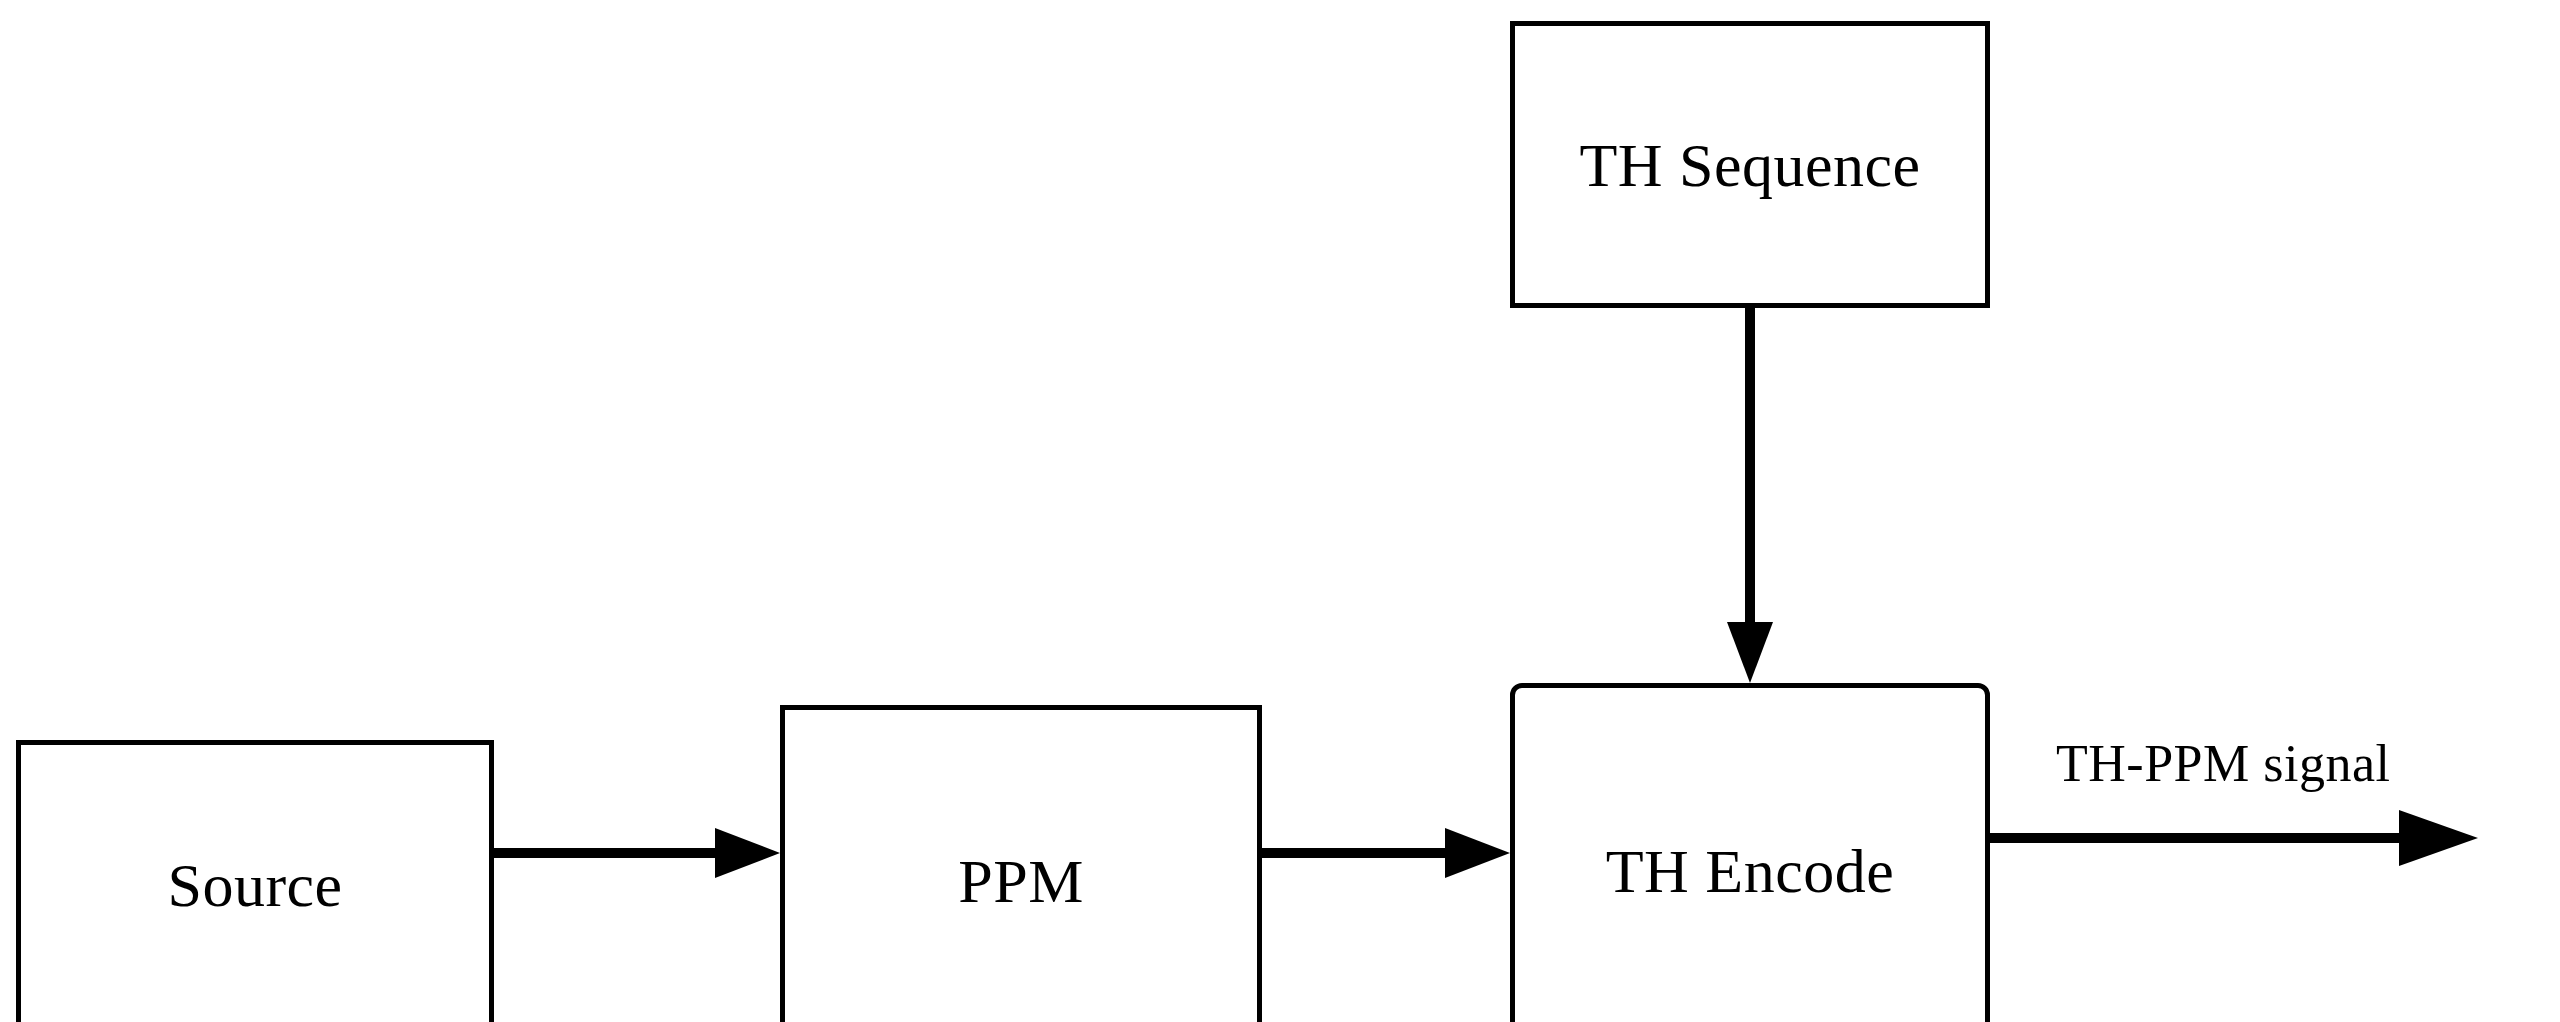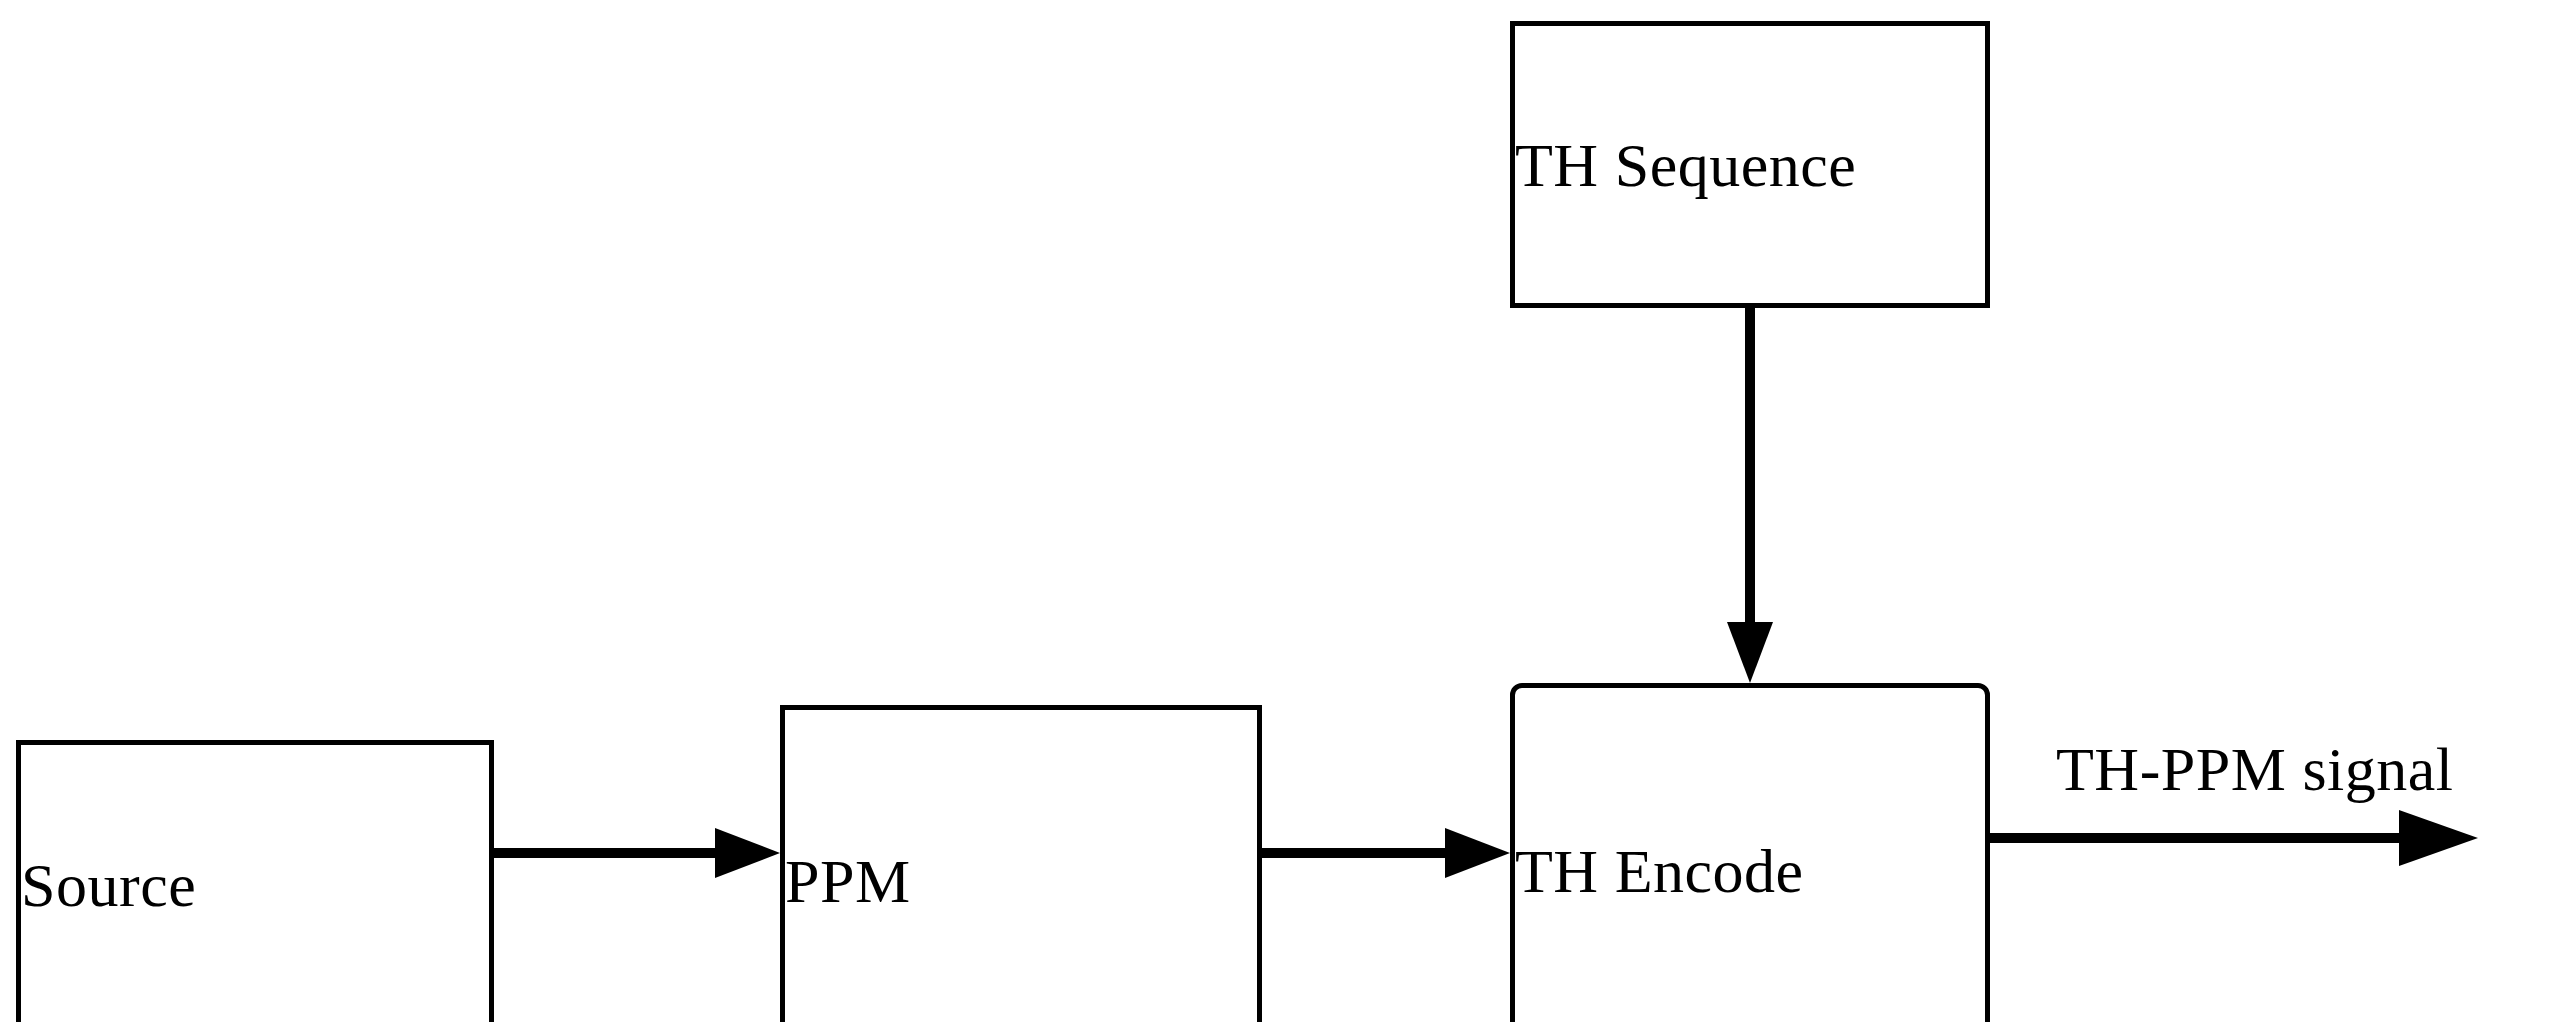--- a/index.html
+++ b/index.html
@@ -18,34 +18,34 @@
     background: #ffffff;
     overflow: hidden;
   }
   .block {
     position: absolute;
     box-sizing: border-box;
     border: 5px solid #000000;
     background: #ffffff;
     display: flex;
     align-items: center;
-    justify-content: flex-start;
+    justify-content: center;
   }
   .block-label {
     font-family: "Liberation Serif", "DejaVu Serif", serif;
     font-size: 62px;
     line-height: 1;
     color: #000000;
     white-space: nowrap;
     letter-spacing: 0.5px;
   }
   .free-label {
     position: absolute;
     font-family: "Liberation Serif", "DejaVu Serif", serif;
-    font-size: 62px;
+    font-size: 52px;
     line-height: 1;
     color: #000000;
     white-space: nowrap;
     letter-spacing: 0.5px;
   }
   .conn {
     position: absolute;
     overflow: visible;
   }
   .conn svg {

